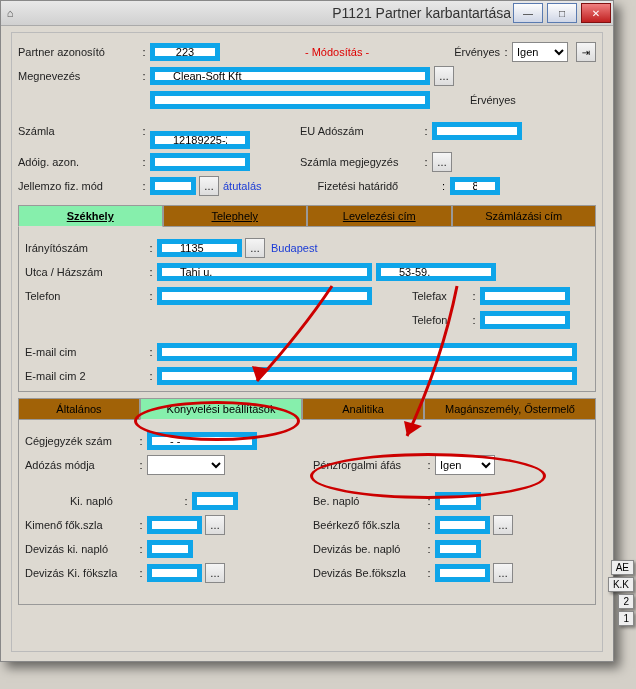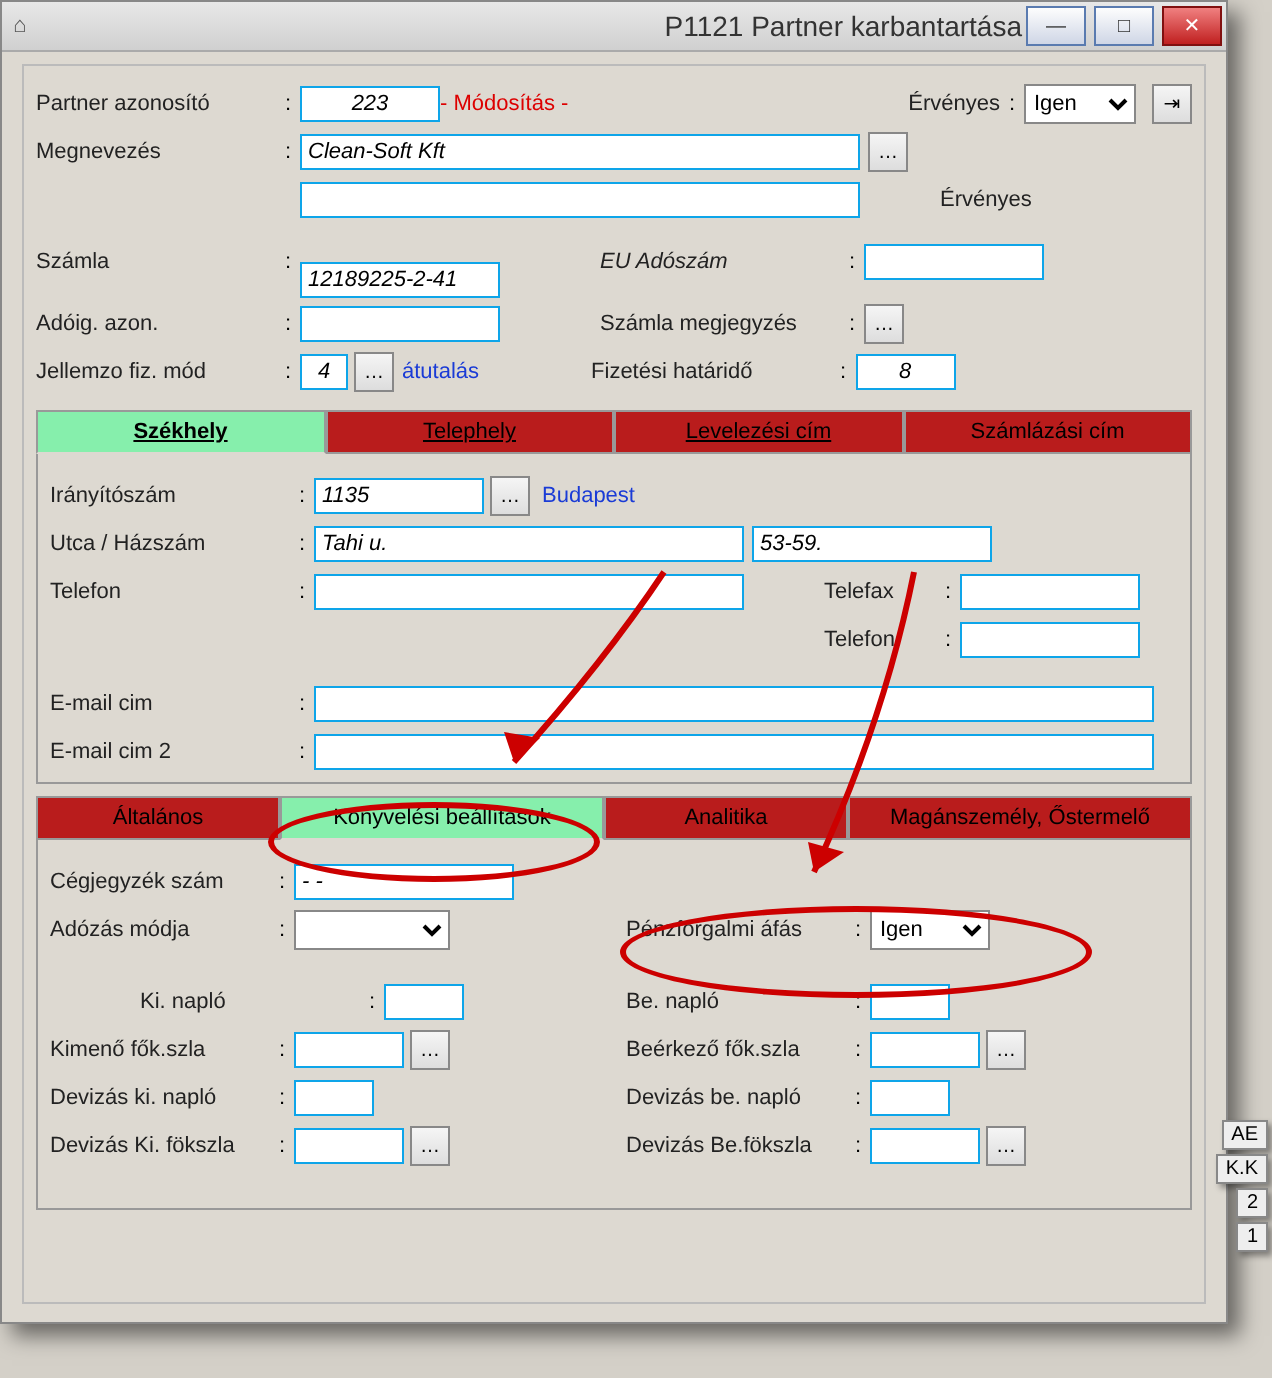--- a/index.html
+++ b/index.html
@@ -38,36 +38,36 @@
     font-size:10px; color:#333;
   }
   .win-btn.close { background: linear-gradient(#f08080,#c02020); color:#fff; border-color:#801010;}
   .content { padding: 6px 10px 10px 10px; }
   .form-area { background:#ddd9d1; border:1px solid #bbb; padding:6px 6px 2px 6px; }
   .row { display:flex; align-items:center; margin:2px 0; min-height:22px; }
   .lbl { color:#222; }
   .w120 { width:120px; }
   .colon { width:12px; text-align:center; }
   input[type=text], .txt {
-    border:1px solid #0ea5e9; background:#fff; height:18px;
-    padding:0 3px; font-size:11px; box-sizing:border-box;font-style:italic;
+    border:5px solid #0ea5e9; background:#fff; height:18px;
+    padding:0 18px; font-size:11px; box-sizing:border-box;
   }
   select { border:1px solid #888; background:#fff; height:20px; font-size:11px; }
   .small-btn {
     width:18px; height:18px; border:1px solid #888;
     background:linear-gradient(#f5f5f5,#ddd); display:inline-flex;
     align-items:center; justify-content:center; font-size:10px;
   }
   .mod { color:#d00; font-size:11px; }
   .link { color:#1a3bd6; }
   .erv-lbl { margin-left:auto; }
   .tabs { display:flex; margin-top:8px; }
   .tab {
     flex:1; text-align:center; padding:4px 0;
-    border:1px solid #999; background:#b91c1c; position:relative;
+    border:1px solid #999; background:#a16207; position:relative;
   }
   .tab u { text-decoration: underline; }
   .tab.bold { font-weight:bold; }
   .tab.active { background:#86efac; border-bottom-color:#ddd9d1; }
   .tabpanel {
     border:1px solid #999; border-top:none; padding:8px 6px 6px 6px;
     background:#ddd9d1;
   }
   .arrow {
     position:absolute; pointer-events:none;
@@ -98,21 +98,21 @@
     </div>
   </div>
 
   <div class="content">
     <div class="form-area" style="position:relative; height:610px;">
 
       <div class="row">
         <span class="lbl w120">Partner azonosító</span>
         <span class="colon">:</span>
         <input type="text" class="center-text" style="width: 70px;" value="223">
-        <span style="flex:1; "><span class="mod">- Módosítás -</span></span>
+        <span style="flex:1; text-align:center;"><span class="mod">- Módosítás -</span></span>
         <span class="lbl">Érvényes</span>
         <span class="colon">:</span>
         <select style="width:56px;"><option>Igen</option></select>
         <span style="width:8px;"></span>
         <span class="small-btn">⇥</span>
       </div>
 
       <div class="row">
         <span class="lbl w120">Megnevezés</span>
         <span class="colon">:</span>
@@ -125,21 +125,21 @@
           <span class="colon"></span>
         <input type="text" style="width: 280px;" value="">
         <span class="lbl erv-lbl" style="margin-left:40px;">Érvényes</span>
       </div>
 
       <div class="row">
         <span class="lbl w120">Számla</span>
         <span class="colon">:</span>
         <input type="text" style="width: 100px; margin-top: 18px;" value="12189225-2-41">
         <span style="width:50px;"></span>
-        <span class="lbl" style="width:120px;font-style:italic;">EU Adószám</span>
+        <span class="lbl" style="width:120px;">EU Adószám</span>
         <span class="colon">:</span>
         <input type="text" style="width: 90px;" value="">
       </div>
       <div class="row">
         <span class="lbl w120">Adóig. azon.</span>
         <span class="colon">:</span>
         <input type="text" style="width: 100px;" value="">
         <span style="width:50px;"></span>
         <span class="lbl" style="width:120px;">Számla megjegyzés</span>
         <span class="colon">:</span>

